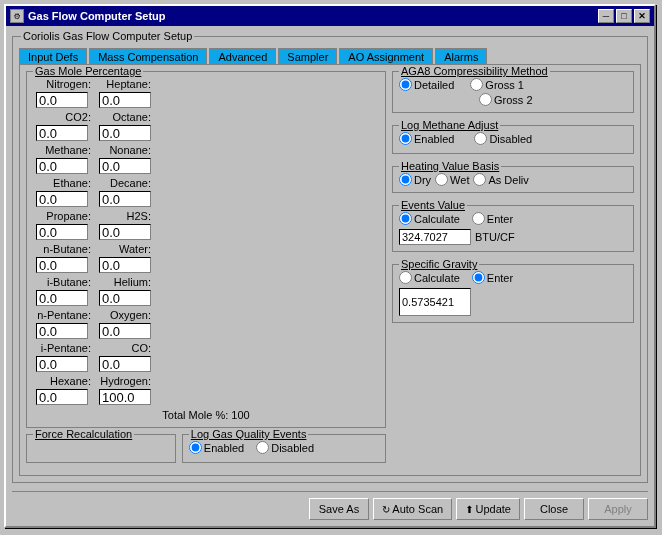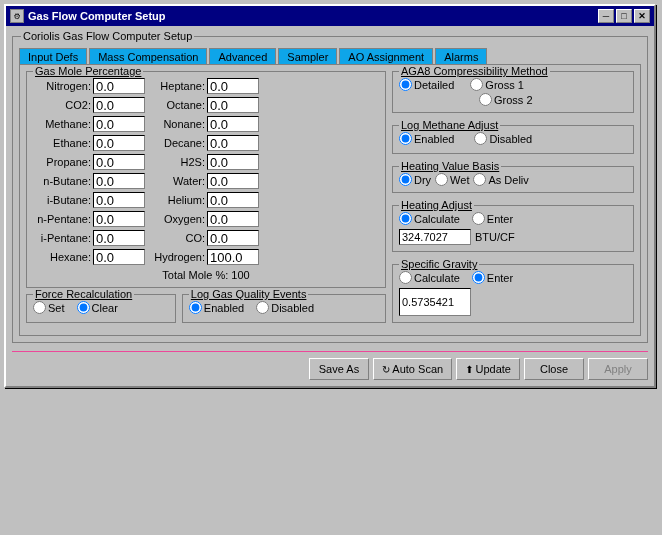--- a/index.html
+++ b/index.html
@@ -152,20 +152,21 @@
     }
     .gas-col {
       display: flex;
       flex-direction: column;
       gap: 3px;
     }
     .field-row {
       display: flex;
       align-items: center;
       gap: 2px;
+      flex-direction: column;
     }
     .field-label {
       text-align: right;
       min-width: 58px;
       font-size: 11px;
     }
     .field-label-right {
       text-align: right;
       min-width: 52px;
       font-size: 11px;
@@ -409,30 +410,20 @@
                     <input class="text-input" type="text" value="100.0" style="">
                   </div>
                 </div>
               </div>
               <div class="total-mole">Total Mole %: 100</div>
             </div>
 
             <div class="bottom-row">
               <div class="group-box" style="flex:1;">
                 <span class="group-box-label">Force Recalculation</span>
-                <div class="radio-row">
-                  <label style="display:flex;align-items:center;gap:2px;">
-                    <input type="radio" name="force_recalc" style="">
-                    <span>Set</span>
-                  </label>
-                  <label style="display:flex;align-items:center;gap:2px;margin-left:8px;">
-                    <input type="radio" name="force_recalc" checked="" style="">
-                    <span>Clear</span>
-                  </label>
-                </div>
               </div>
               <div class="group-box" style="flex:1.4;">
                 <span class="group-box-label">Log Gas Quality Events</span>
                 <div class="radio-row">
                   <label style="display:flex;align-items:center;gap:2px;">
                     <input type="radio" name="log_gas_quality" checked="" style="">
                     <span>Enabled</span>
                   </label>
                   <label style="display:flex;align-items:center;gap:2px;margin-left:8px;">
                     <input type="radio" name="log_gas_quality" style="">
@@ -492,21 +483,21 @@
                     <span>Wet</span>
                   </label>
                   <label style="display:flex;align-items:center;gap:2px;">
                     <input type="radio" name="hv_basis" style="">
                     <span>As Deliv</span>
                   </label>
                 </div>
               </div>
 
               <div class="group-box">
-                <span class="group-box-label">Heating Adjust</span>
+                <span class="group-box-label">Events Value</span>
                 <div class="radio-row">
                   <label style="display:flex;align-items:center;gap:2px;">
                     <input type="radio" name="heating_value" checked="" style="">
                     <span>Calculate</span>
                   </label>
                   <label style="display:flex;align-items:center;gap:2px;margin-left:8px;">
                     <input type="radio" name="heating_value" style="">
                     <span>Enter</span>
                   </label>
                 </div>

